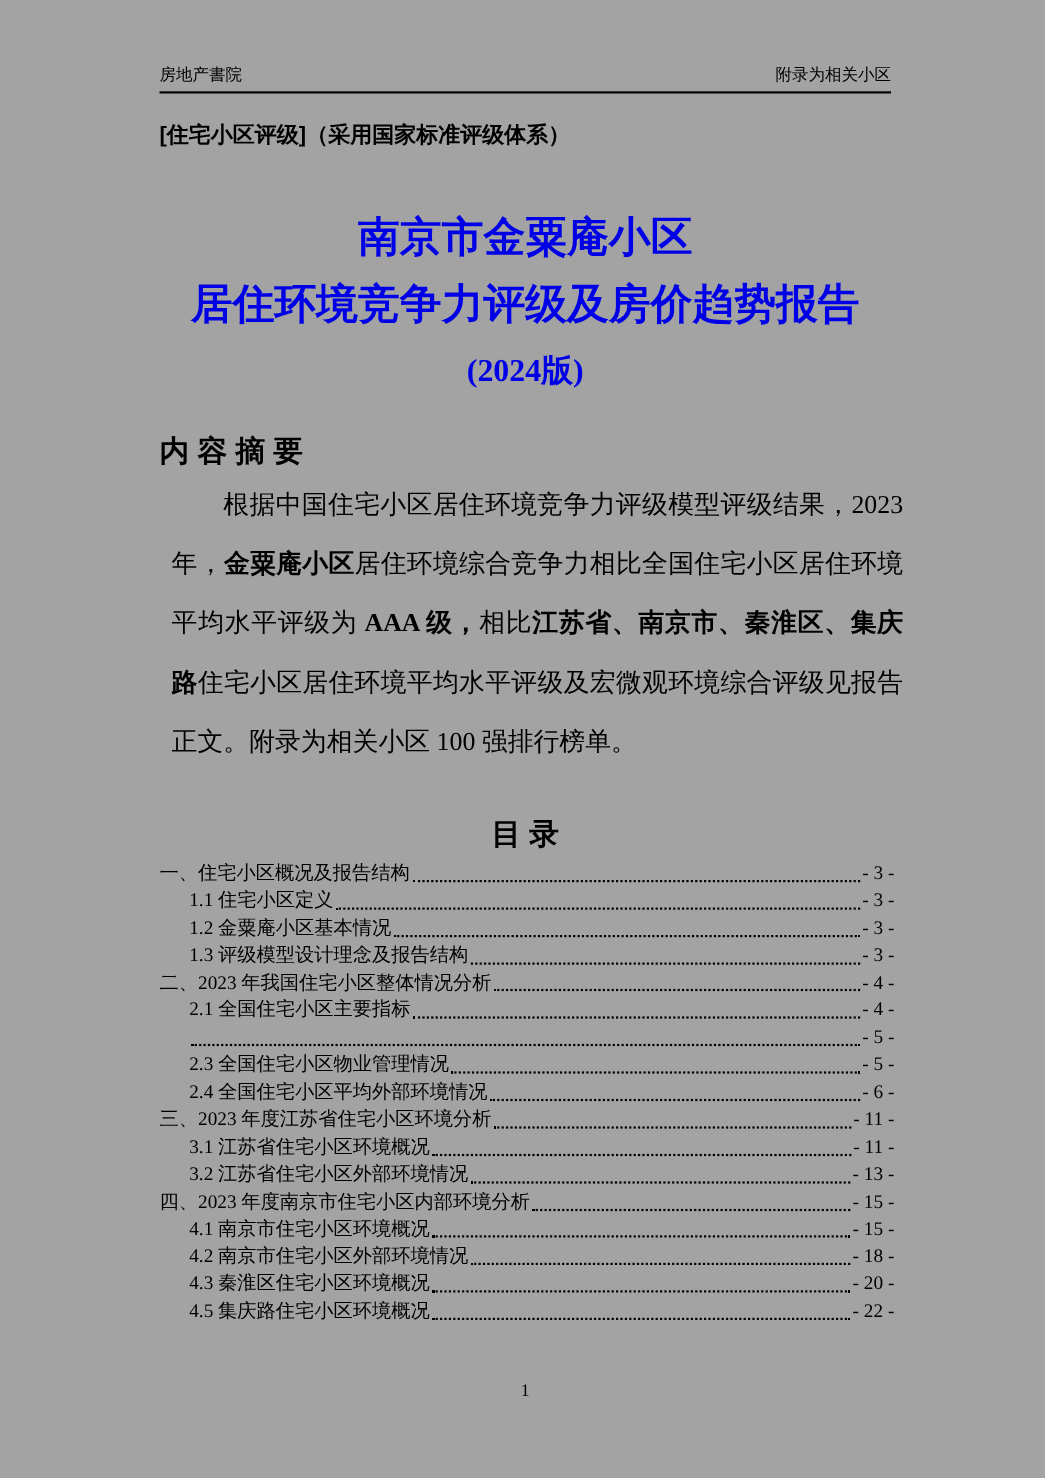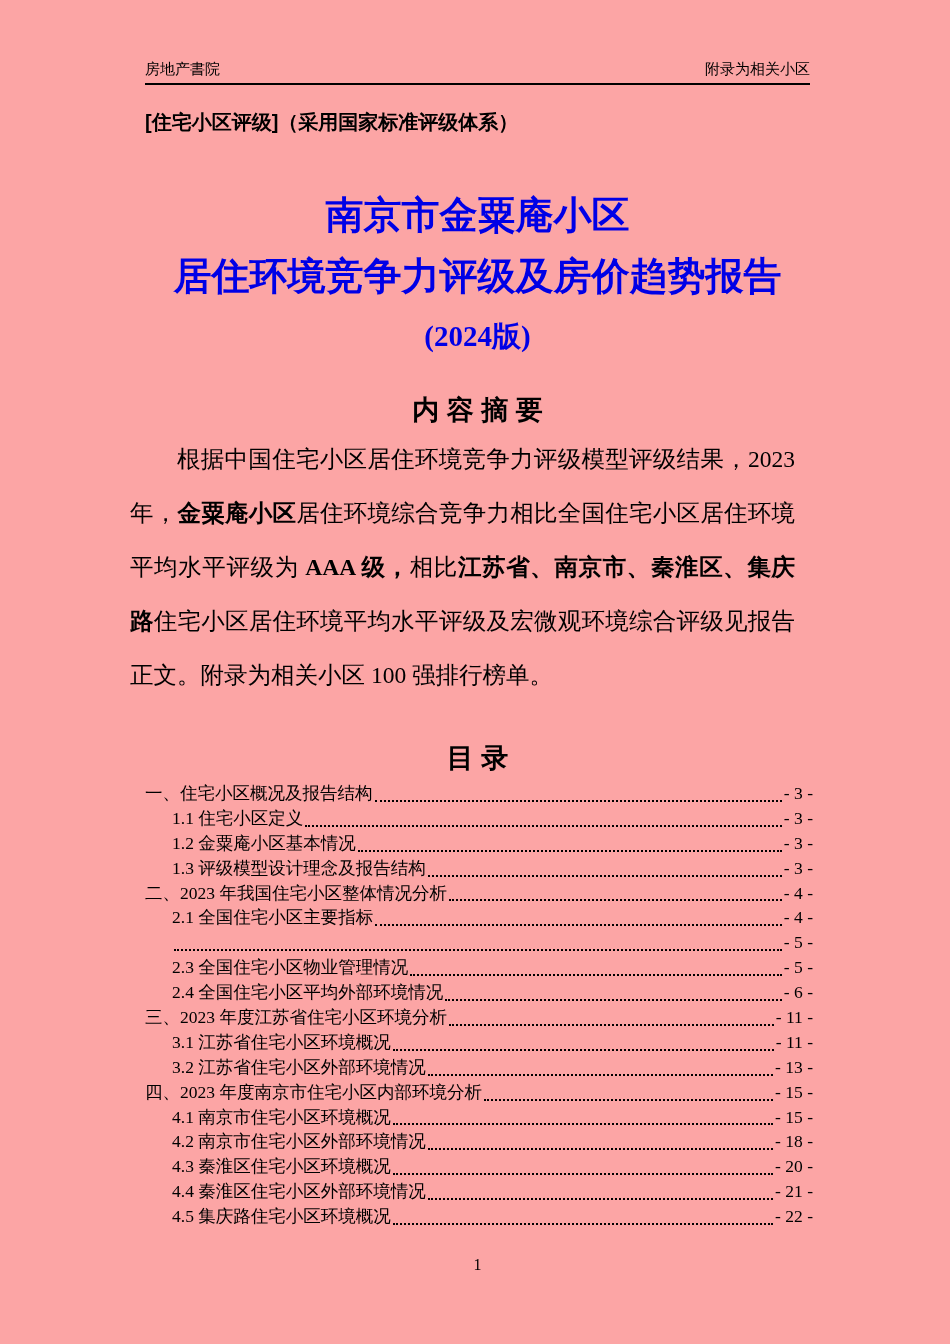--- a/index.html
+++ b/index.html
@@ -1,21 +1,21 @@
 <!DOCTYPE html>
 <html><head>
 <meta charset="utf-8">
 <style>
   html, body { margin: 0; padding: 0; background: #e8e8e8; }
   .page {
     position: relative;
     width: 950px;
     height: 1344px;
     margin: 0 auto;
-    background: #fca5a5;
+    background: #a3a3a3;
     overflow: hidden;
     font-family: "Liberation Serif", "DejaVu Serif", serif;
     color: #000000;
   }
 
   
   .running-header {
     position: absolute;
     top: 60px; left: 145px; width: 665px;
     display: flex;
@@ -45,28 +45,27 @@
     font-weight: bold;
   }
   .title-line1 { top: 190px; font-size: 38px; }
   .title-line2 { top: 251px; font-size: 38px; }
   .title-version { top: 317px; font-size: 29px; }
 
   
   .summary-heading {
     position: absolute;
     top: 392px; left: 145px; width: 665px;
-    text-align: center;
     font-family: "Liberation Sans", "DejaVu Sans", sans-serif;
     font-weight: bold;
     font-size: 27px;
   }
   .summary-paragraph {
     position: absolute;
-    top: 432px; left: 130px; width: 665px;
+    top: 432px; left: 156px; width: 665px;
     font-size: 23.5px;
     line-height: 54px;
     text-align: justify;
     text-justify: inter-character;
     text-indent: 2em;
   }
   .summary-paragraph .b { font-weight: bold; }
 
   
   .toc-heading {
@@ -202,25 +201,20 @@
         <span class="toc-label">4.2 南京市住宅小区外部环境情况</span>
         <span class="toc-leader"></span>
         <span class="toc-page">- 18 -</span>
       </div>
       <div class="toc-row lvl2">
         <span class="toc-label">4.3 秦淮区住宅小区环境概况</span>
         <span class="toc-leader"></span>
         <span class="toc-page">- 20 -</span>
       </div>
       <div class="toc-row lvl2">
-        <span class="toc-label">4.4 秦淮区住宅小区外部环境情况</span>
-        <span class="toc-leader"></span>
-        <span class="toc-page">- 21 -</span>
-      </div>
-      <div class="toc-row lvl2">
         <span class="toc-label">4.5 集庆路住宅小区环境概况</span>
         <span class="toc-leader"></span>
         <span class="toc-page">- 22 -</span>
       </div>
     </div>
 
   <div class="footer-page-number">1</div>
 
 </div>
 

